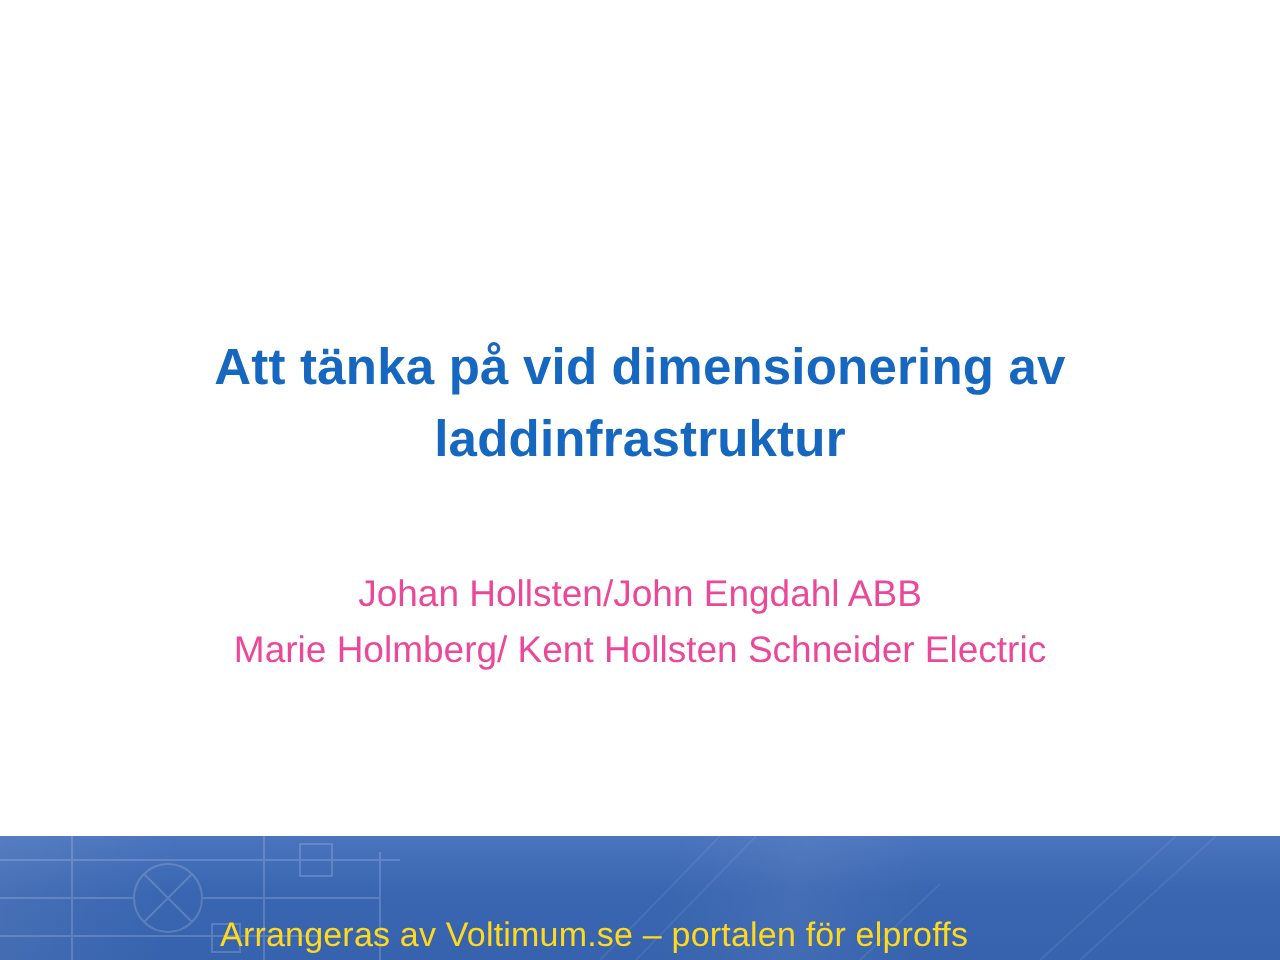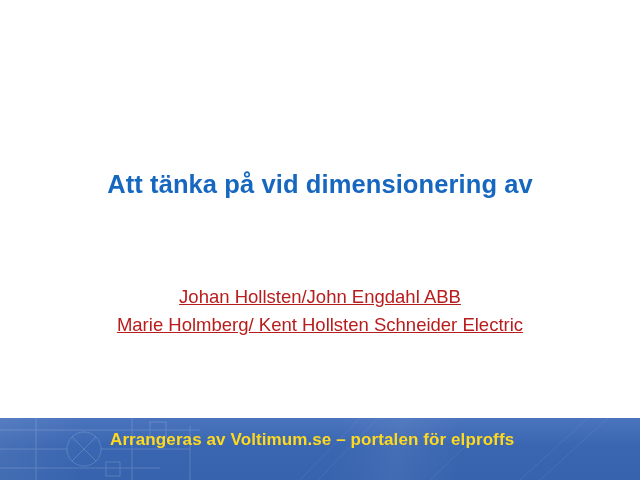--- a/index.html
+++ b/index.html
@@ -49,23 +49,22 @@
     left: 40px;
     top: 283px;
     width: 560px;
     text-align: center;
   }
   #authors-block .author-line {
     font-family: "Liberation Sans", sans-serif;
     font-weight: normal;
     font-size: 18.5px;
     line-height: 28px;
-    color: #b91c1c;
+    color: #ec4899;
     white-space: nowrap;
-    text-decoration: underline;
   }
 
   
   #footer-banner {
     position: absolute;
     left: 0;
     top: 418px;
     width: 640px;
     height: 62px;
     overflow: hidden;
@@ -85,37 +84,38 @@
     left: 0;
     top: 0;
     width: 640px;
     height: 62px;
     opacity: 0.30;
     pointer-events: none;
   }
   #footer-text {
     position: absolute;
     left: 110px;
-    top: 430px;
+    top: 458px;
     font-family: "Liberation Sans", sans-serif;
-    font-weight: bold;
+    font-weight: normal;
     font-size: 17px;
     line-height: 20px;
     color: #ffd91e;
     white-space: nowrap;
     letter-spacing: 0.1px;
   }
 </style>
 </head>
 <body>
 
 <div id="slide">
 
   <div id="title-block">
     <div class="title-line">Att tänka på vid dimensionering av</div>
+    <div class="title-line">laddinfrastruktur</div>
   </div>
 
   <div id="authors-block">
     <div class="author-line">Johan Hollsten/John Engdahl ABB</div>
     <div class="author-line">Marie Holmberg/ Kent Hollsten Schneider Electric</div>
   </div>
 
   <div id="footer-banner">
 
     <svg id="banner-pattern" viewBox="0 0 640 62" preserveAspectRatio="none" xmlns="http://www.w3.org/2000/svg">

